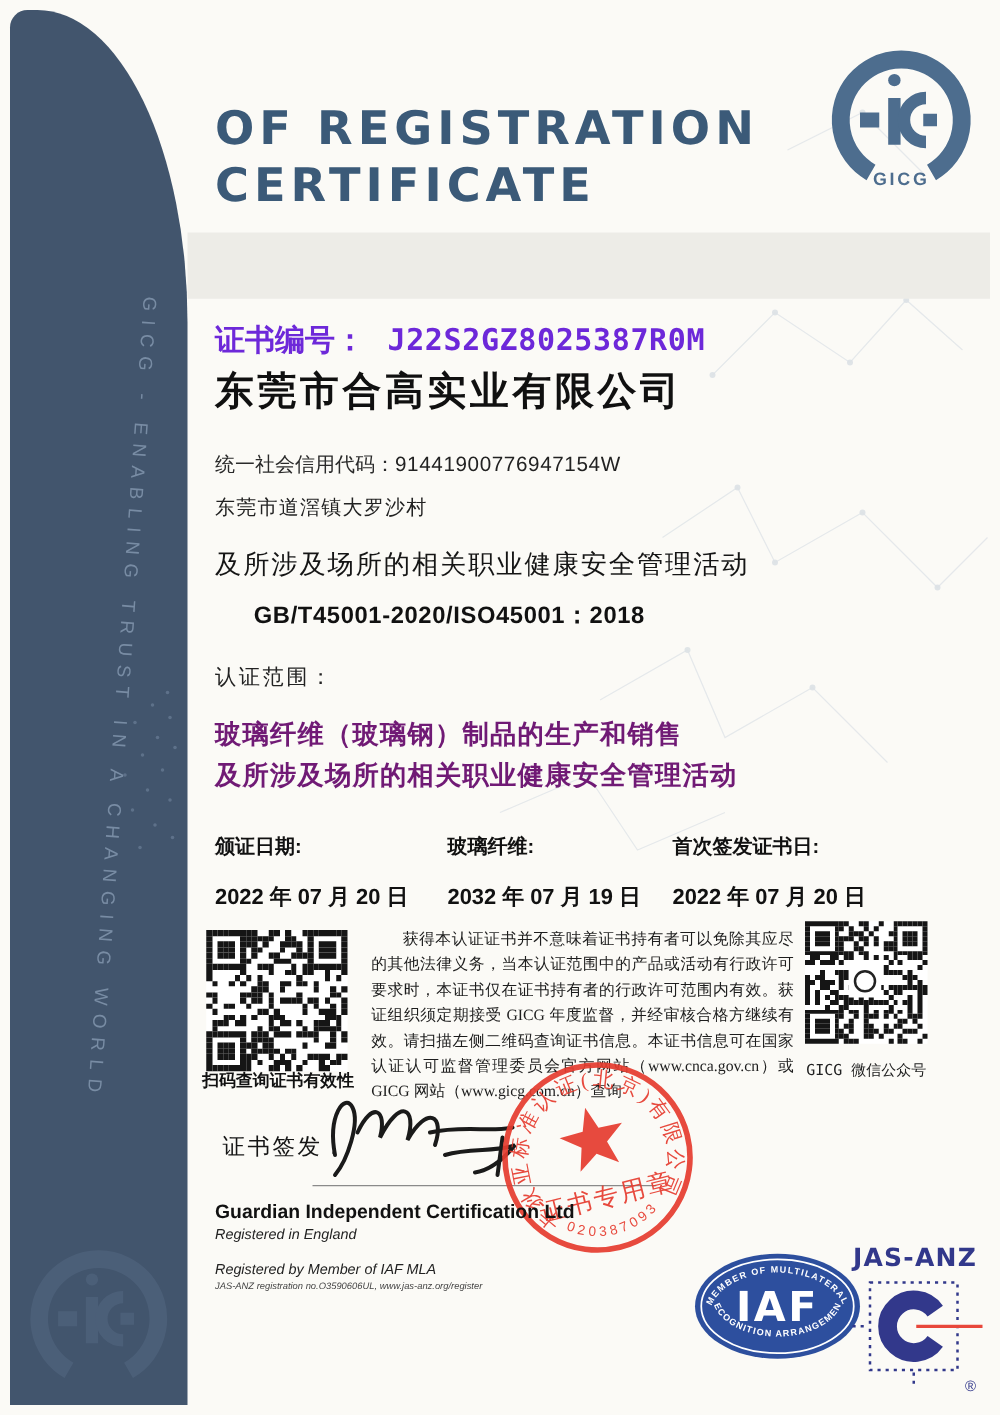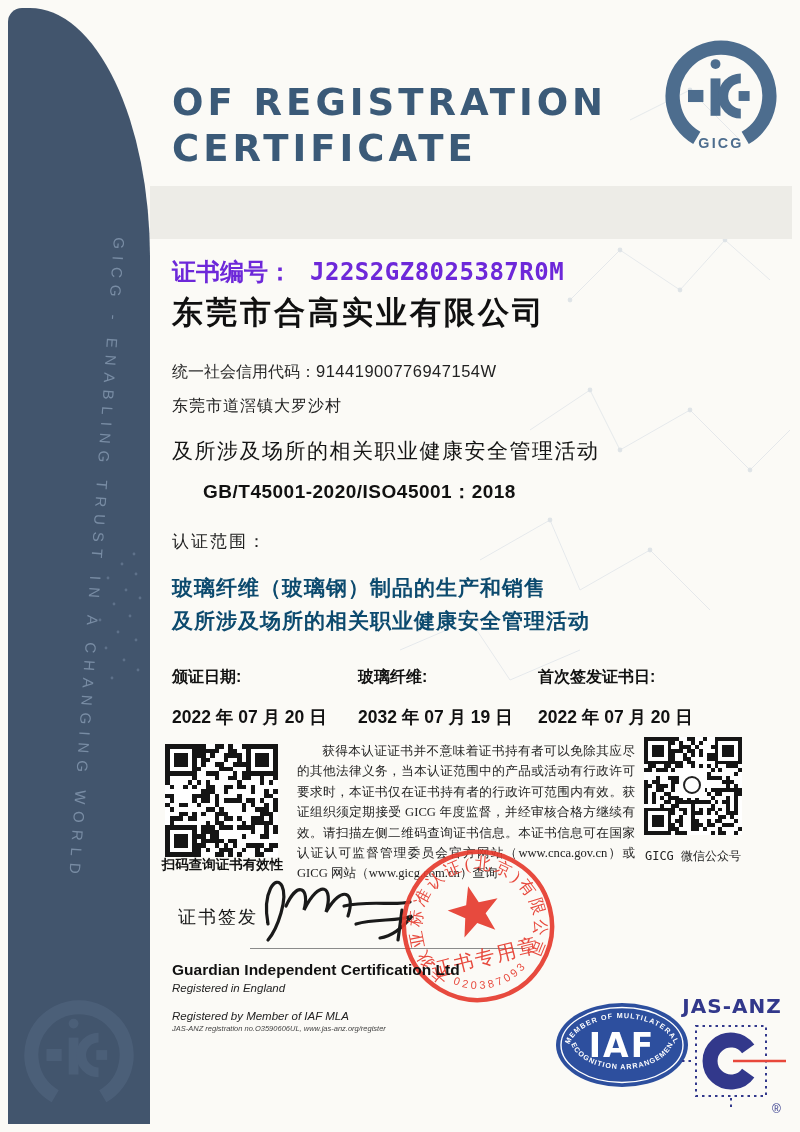--- a/index.html
+++ b/index.html
@@ -48,21 +48,21 @@
     position:absolute; left:172px; top:292px;
     font-size:31px; font-weight:600; color:#101010;
     font-family:"Liberation Serif", serif; letter-spacing:3px;
   }
   .credit { position:absolute; left:172px; top:362px; font-size:16px; color:#2a2a2a; font-family:"Liberation Serif", serif; }
   .credit .code { font-family:"Liberation Sans", sans-serif; font-size:16.5px; color:#222; letter-spacing:.5px; }
   .address { position:absolute; left:172px; top:396px; font-size:16px; color:#222; font-family:"Liberation Serif", serif; letter-spacing:1px; }
   .conformity { position:absolute; left:172px; top:437px; font-size:21px; color:#151515; font-family:"Liberation Serif", serif; letter-spacing:1.5px; }
   .standard { position:absolute; left:172px; top:479px; font-size:19px; font-weight:800; color:#111; letter-spacing:.5px;margin-left:31px; }
   .scope-label { position:absolute; left:172px; top:530px; font-size:17px; color:#222; font-family:"Liberation Serif", serif; letter-spacing:2px; }
-  .scope { position:absolute; left:172px; top:571px; font-size:21px; font-weight:700; color:#0c4a6e; line-height:1.58; letter-spacing:1px; }
+  .scope { position:absolute; left:172px; top:571px; font-size:21px; font-weight:700; color:#701a75; line-height:1.58; letter-spacing:1px; }
   
   .dates { position:absolute; left:172px; top:667px; width:600px; }
   .dates .lbl { position:absolute; font-size:16px; font-weight:700; color:#111; }
   .dates .val { position:absolute; top:38px; font-size:17.5px; font-weight:700; color:#111; white-space:nowrap; }
   .c1{left:0;} .c2{left:186px;} .c3{left:366px;}
   
   .qr { position:absolute; background:#fff; }
   .qr i { position:absolute; background:#151515; display:block; }
   .qr-left  { left:165px; top:744px; width:113px; height:113px; }
   .qr-right { left:644px; top:737px; width:98px;  height:98px; }

